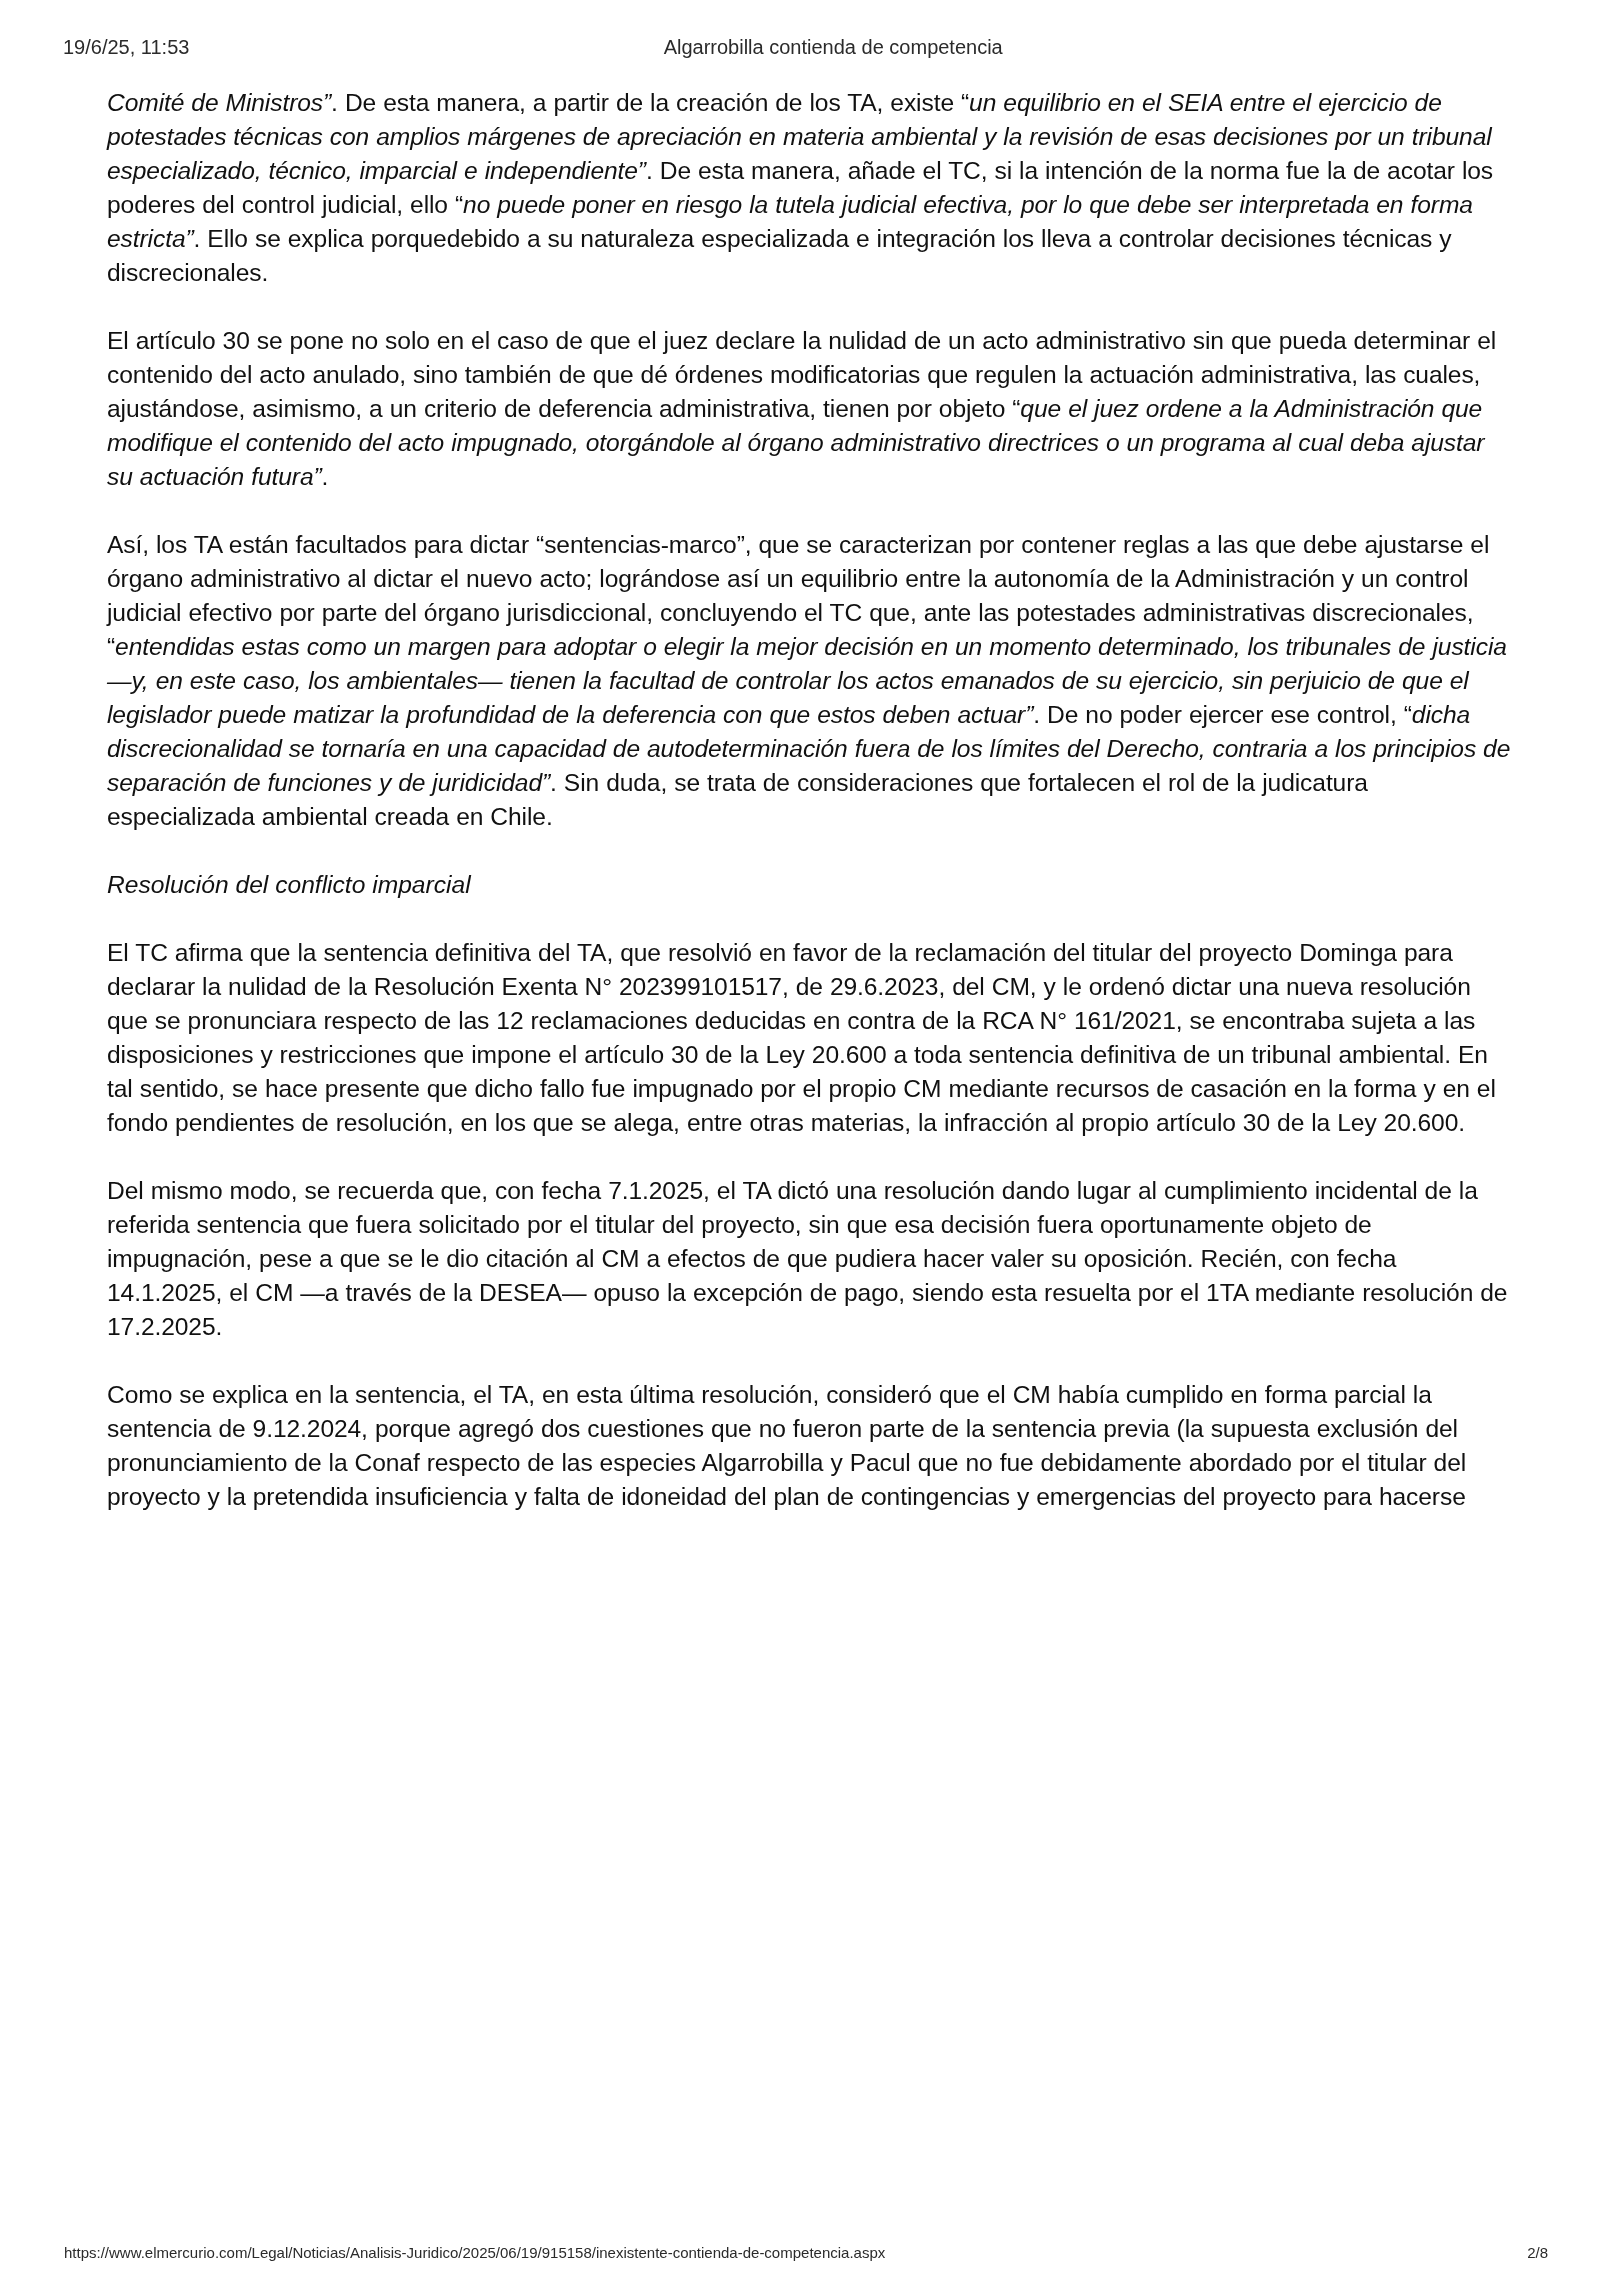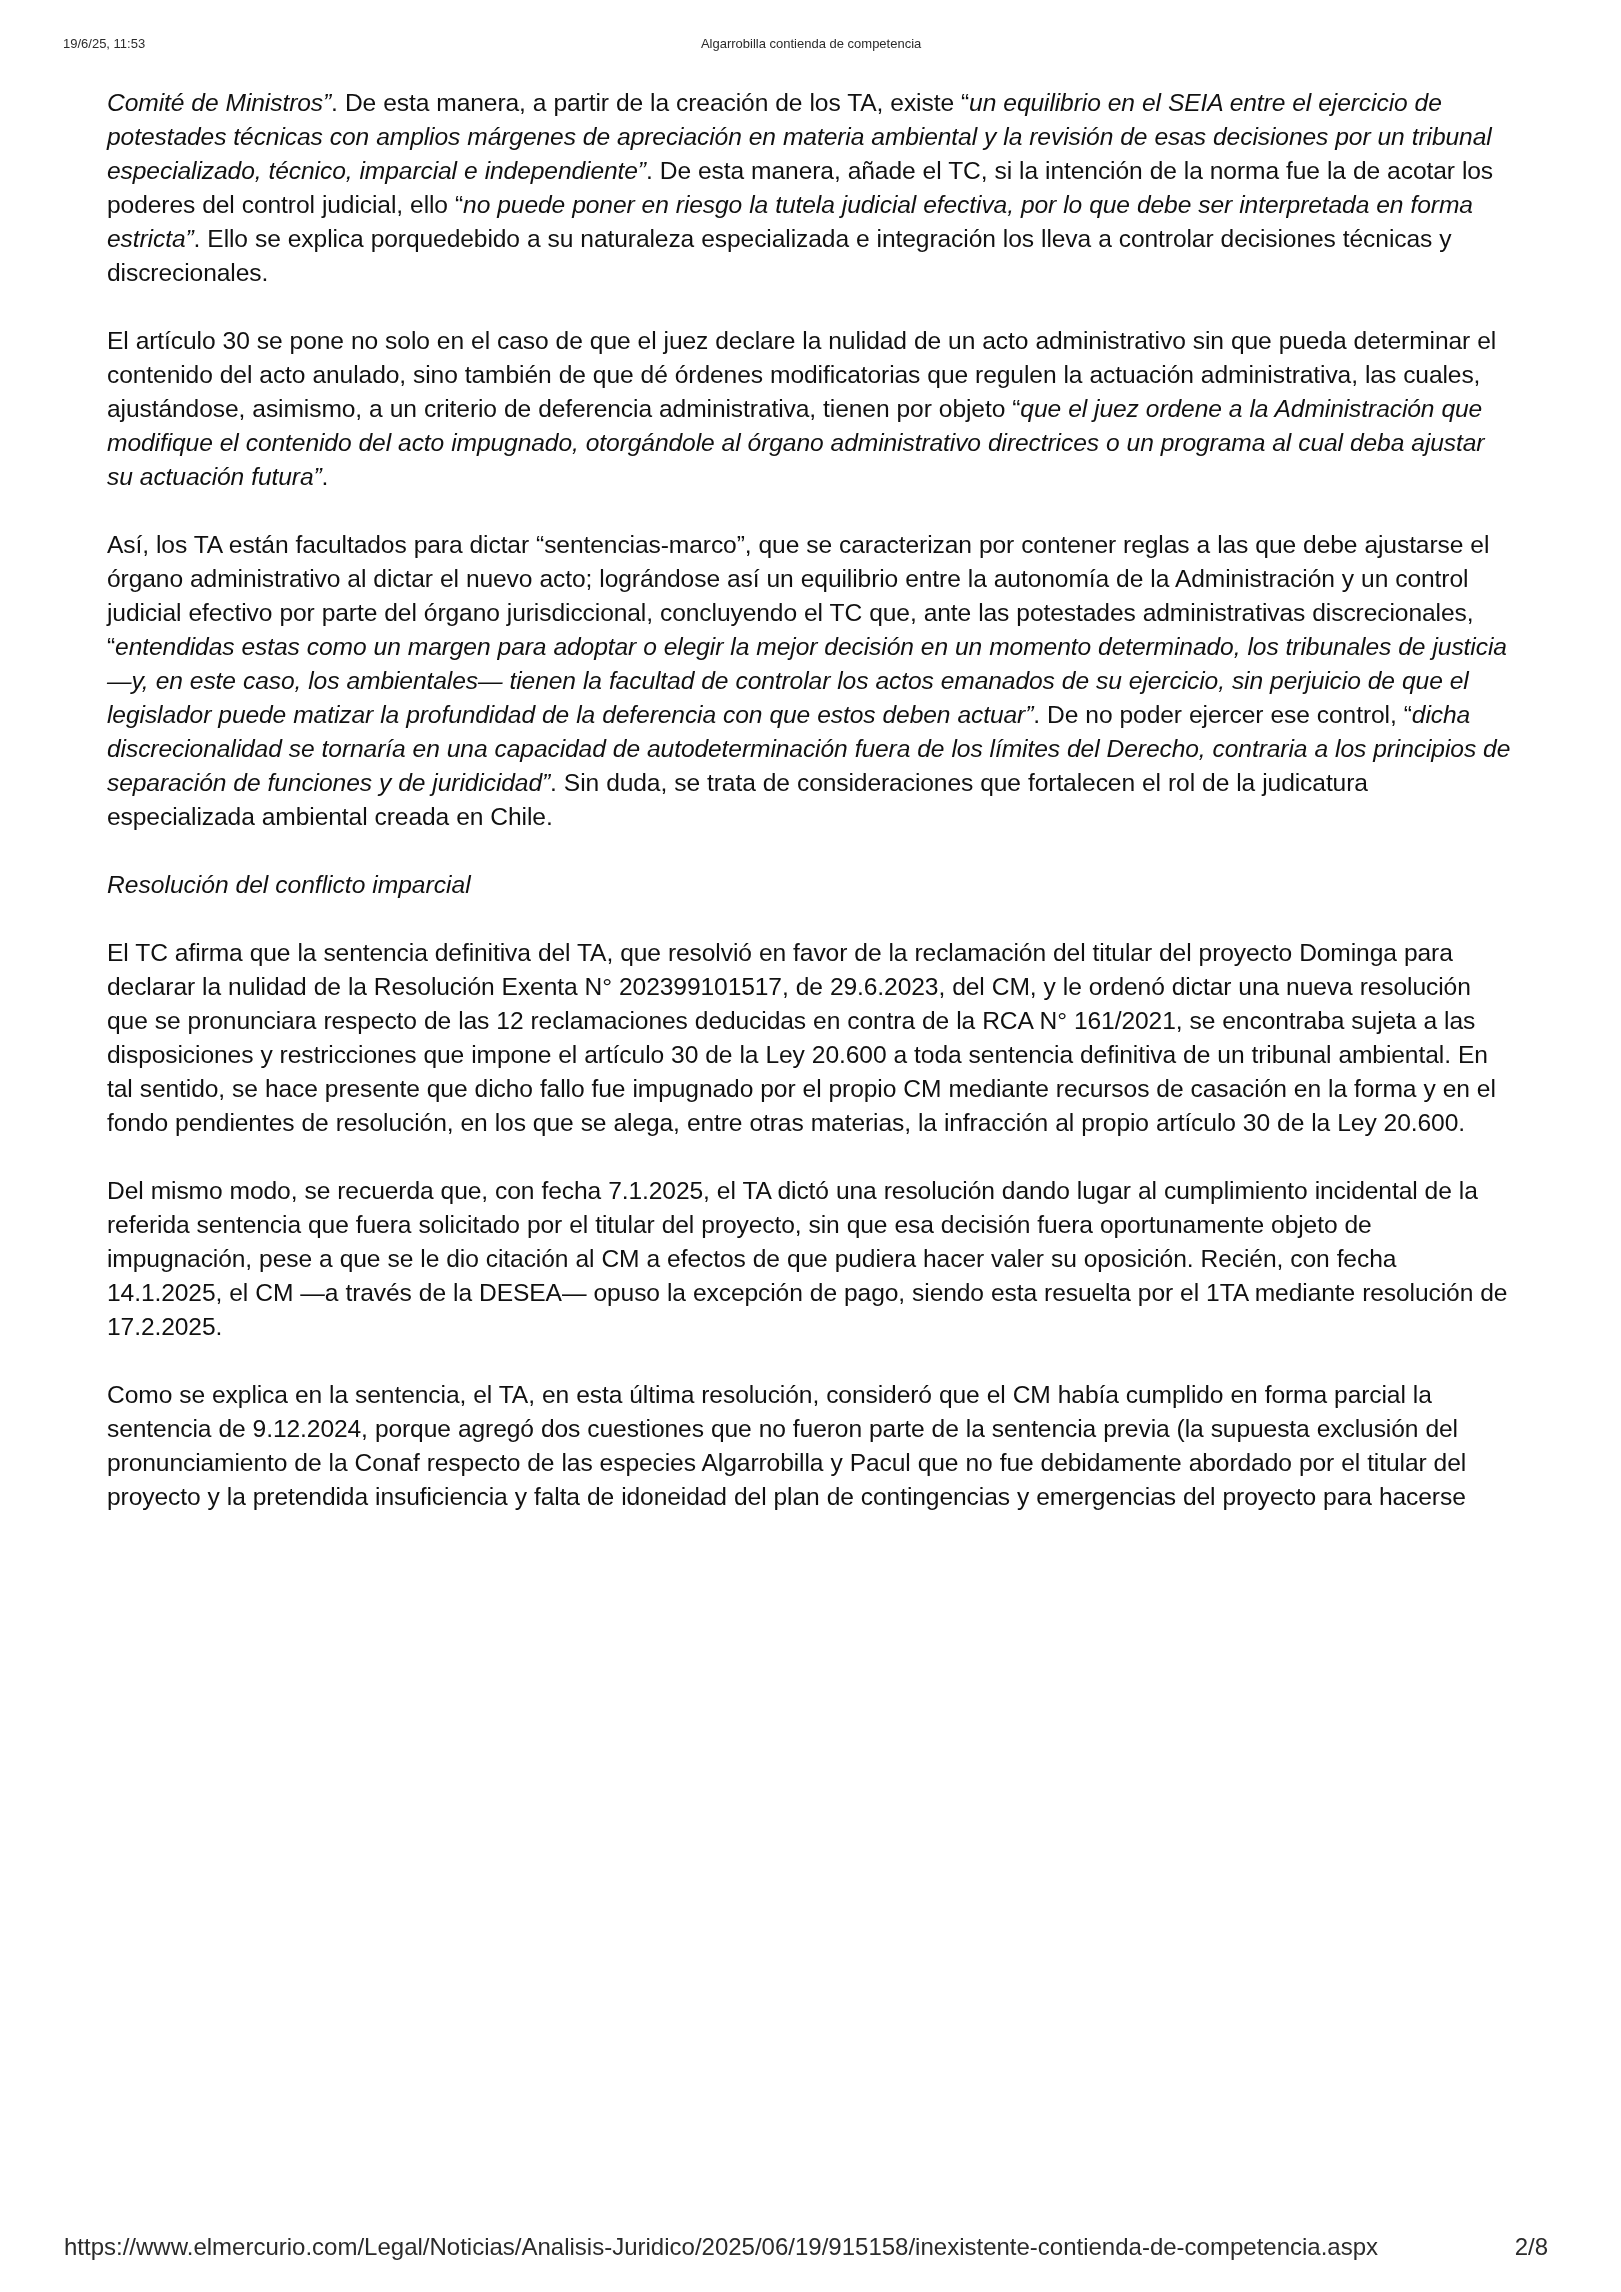--- a/index.html
+++ b/index.html
@@ -21,21 +21,21 @@
     box-sizing: border-box;
     padding: 36px 0 0 0;
     position: relative;
     display: flex;
     flex-direction: column;
   }
   
   .page-header {
     display: flex;
     align-items: baseline;
-    font-size: 13px;
+    font-size: 20px;
     color: #2b2b2b;
     padding: 0 63px 0 63px;
     height: 30px;
   }
   .header-date {
     white-space: nowrap;
   }
   .header-title {
     flex: 1;
     text-align: center;
@@ -73,21 +73,21 @@
   
   .page-footer {
     position: absolute;
     left: 0;
     right: 0;
     bottom: 32px;
     display: flex;
     align-items: baseline;
     justify-content: space-between;
     padding: 0 64px 0 64px;
-    font-size: 24px;
+    font-size: 15px;
     color: #2b2b2b;
   }
   .footer-url {
     white-space: nowrap;
   }
   .footer-page {
     white-space: nowrap;
     padding-right: 9px;
   }
 </style>

